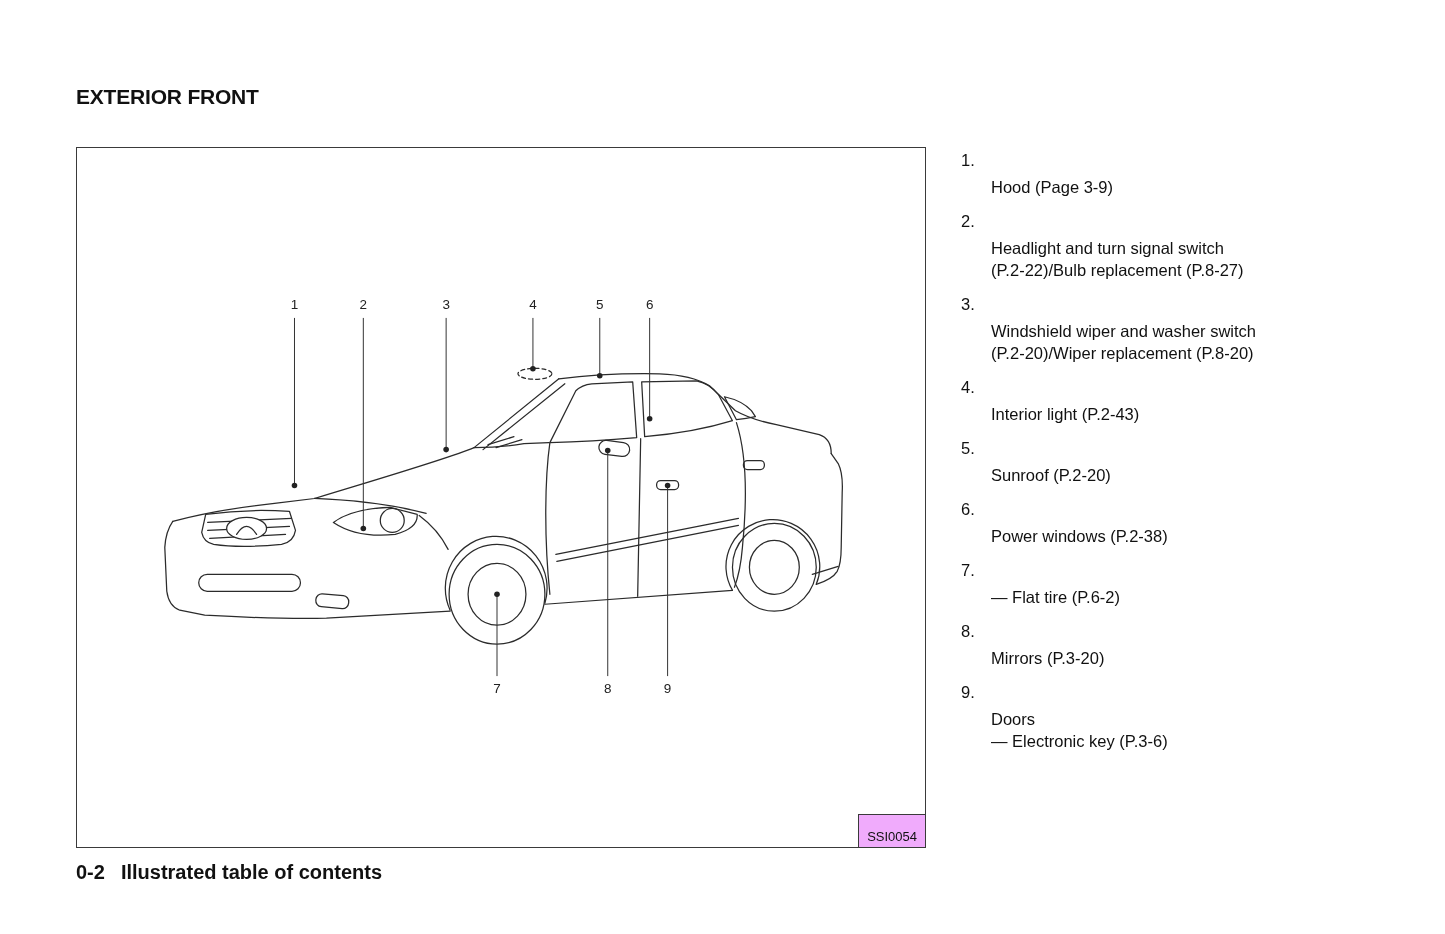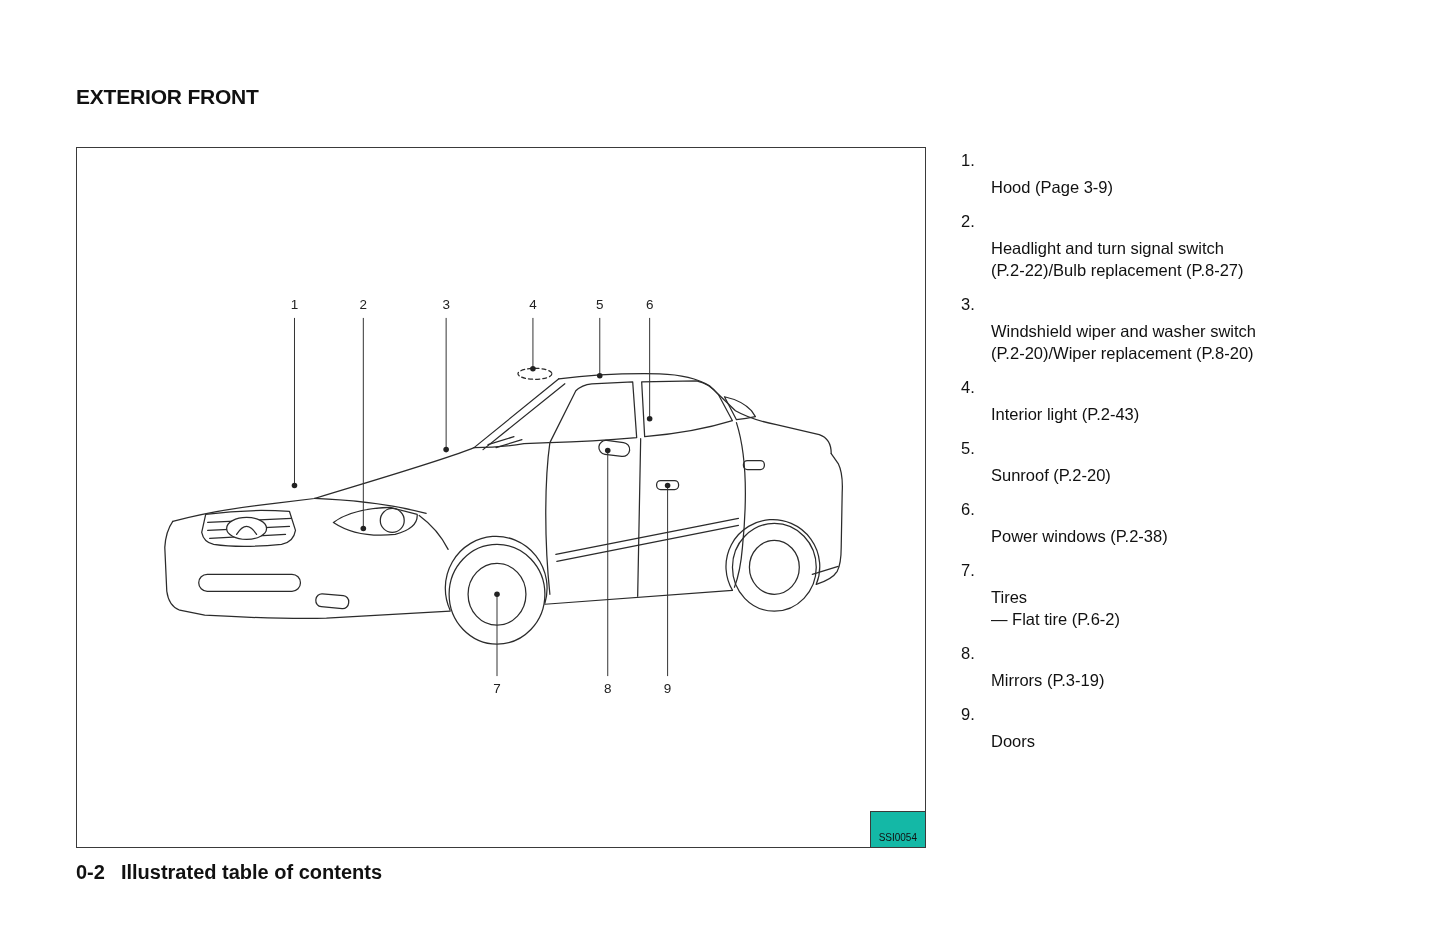--- a/index.html
+++ b/index.html
@@ -12,22 +12,22 @@
     position:absolute; left:76px; top:85px;
     font-size:21px; font-weight:700; letter-spacing:-0.2px;
   }
   .figure-box {
     position:absolute; left:76px; top:147px; width:850px; height:701px;
     border:1px solid #3a3a3a; background:#fff;
   }
   .figure-box svg { display:block; width:100%; height:100%; }
   .figure-code {
     position:absolute; right:-1px; bottom:-1px;
-    border:1px solid #3a3a3a; background:#14b8a6;
-    padding:21px 8px 4px 8px; font-size:10px; line-height:1;
+    border:1px solid #3a3a3a; background:#f0abfc;
+    padding:15px 8px 4px 8px; font-size:13px; line-height:1;
   }
   .toc {
     position:absolute; left:961px; top:149px; width:410px;
     font-size:16.5px; line-height:22px;
   }
   .toc-item { display:flex; margin-bottom:12px; }
   .toc-num { width:30px; flex:none; }
   .toc-lines { flex:1 1 auto;margin-top:27px; }
   .page-footer {
     position:absolute; left:76px; top:861px;
@@ -181,34 +181,34 @@
     </div>
     <div class="toc-item">
       <span class="toc-num">6.</span>
       <div class="toc-lines">
         <div class="toc-line">Power windows (P.2-38)</div>
       </div>
     </div>
     <div class="toc-item">
       <span class="toc-num">7.</span>
       <div class="toc-lines">
-        <div class="toc-line">Tires</div>
         <div class="toc-line">— Flat tire (P.6-2)</div>
       </div>
     </div>
     <div class="toc-item">
       <span class="toc-num">8.</span>
       <div class="toc-lines">
-        <div class="toc-line">Mirrors (P.3-19)</div>
+        <div class="toc-line">Mirrors (P.3-20)</div>
       </div>
     </div>
     <div class="toc-item">
       <span class="toc-num">9.</span>
       <div class="toc-lines">
         <div class="toc-line">Doors</div>
+        <div class="toc-line">— Electronic key (P.3-6)</div>
       </div>
     </div>
   </div>
 
   <div class="page-footer">
     <span class="footer-num">0-2</span><span>Illustrated table of contents</span>
   </div>
 
 </div>
 

